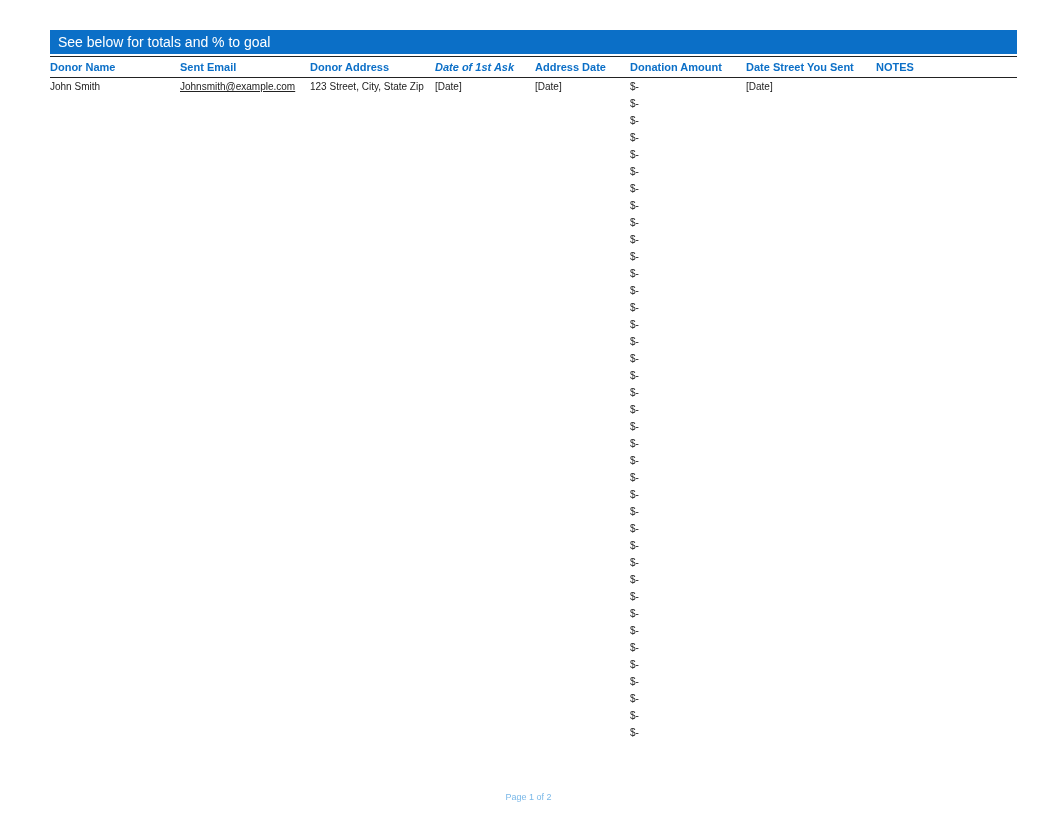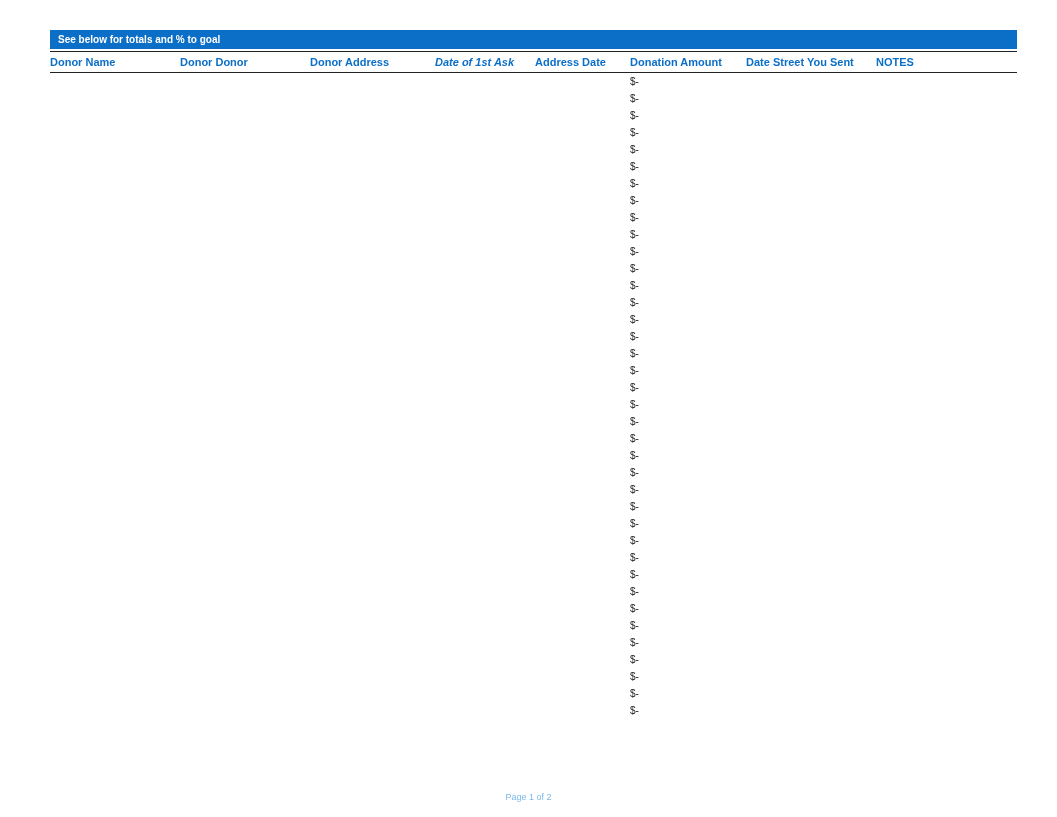--- a/index.html
+++ b/index.html
@@ -16,22 +16,22 @@
       color: #ffffff;
       padding: 4px 8px 4px 8px;
       margin-bottom: 2px;
     }
     .title-bar h1 {
       font-size: 15px;
       font-weight: 600;
       margin-bottom: 2px;
     }
     .title-bar p {
-      font-size: 10px;
-      font-weight: 700;
+      font-size: 14px;
+      font-weight: 400;
     }
     .table {
       width: 100%;
       border-collapse: collapse;
     }
     .header-row {
       border-top: 1px solid #222;
       border-bottom: 1px solid #222;
     }
     .header-row th {
@@ -82,31 +82,41 @@
 <body>
 
 <div class="title-bar">
   <p>See below for totals and % to goal</p>
 </div>
 
 <table class="table">
   <thead>
     <tr class="header-row">
       <th class="col-name">Donor Name</th>
-      <th class="col-email">Donor Donor</th>
+      <th class="col-email">Sent Email</th>
       <th class="col-address">Donor Address</th>
       <th class="col-ask">Date of 1st Ask</th>
       <th class="col-date">Address Date</th>
       <th class="col-amount">Donation Amount</th>
       <th class="col-thank">Date Street You Sent</th>
       <th class="col-notes">NOTES</th>
     </tr>
   </thead>
   <tbody id="table-body">
       <tr class="data-row">
+        <td>John Smith</td>
+        <td><a class="email-link" href="#">Johnsmith@example.com</a></td>
+        <td>123 Street, City, State Zip</td>
+        <td>[Date]</td>
+        <td>[Date]</td>
+        <td class="amount-cell">$-</td>
+        <td>[Date]</td>
+        <td></td>
+      </tr>
+      <tr class="data-row">
         <td></td>
         <td></td>
         <td></td>
         <td></td>
         <td></td>
         <td class="amount-cell">$-</td>
         <td></td>
         <td></td>
       </tr>
       <tr class="data-row">

